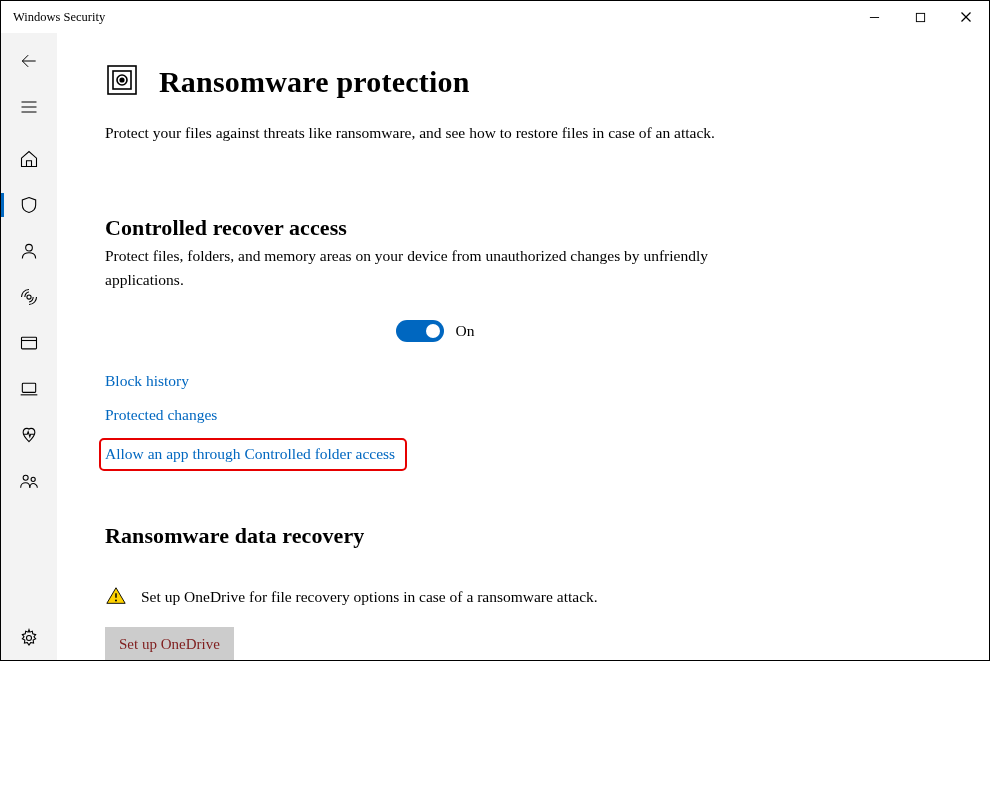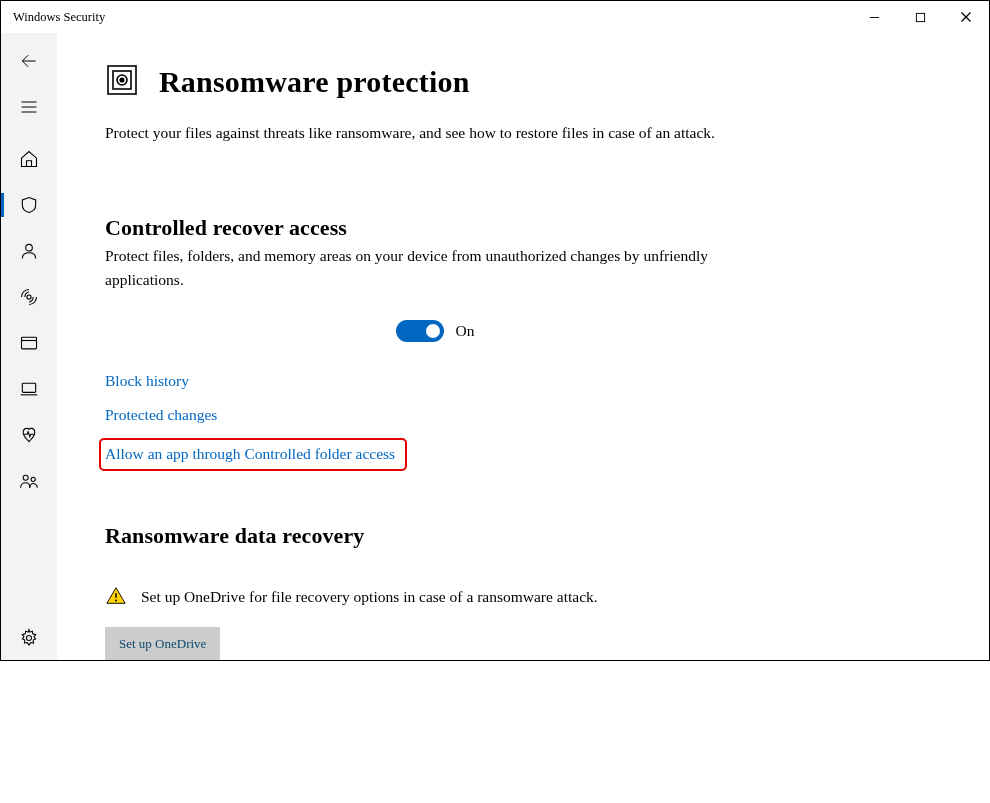--- a/index.html
+++ b/index.html
@@ -156,23 +156,23 @@
     display: flex;
     gap: 14px;
     align-items: center;
   }
   .warning-icon svg { width: 22px; height: 22px; margin-top: 2px; }
   .recovery-text { font-size: 15.5px; line-height: 1.55; }
   .btn-secondary {
     margin-top: 16px;
     background: #cccccc;
     border: none;
-    font-size: 13px;
+    font-size: 15px;
     padding: 9px 14px;
-    color: #0c4a6e;
+    color: #7f1d1d;
     font-family: inherit;
   }
 </style>
 </head>
 <body>
 
 <div class="window">
 
   <div class="titlebar">
     <span>Windows Security</span>

